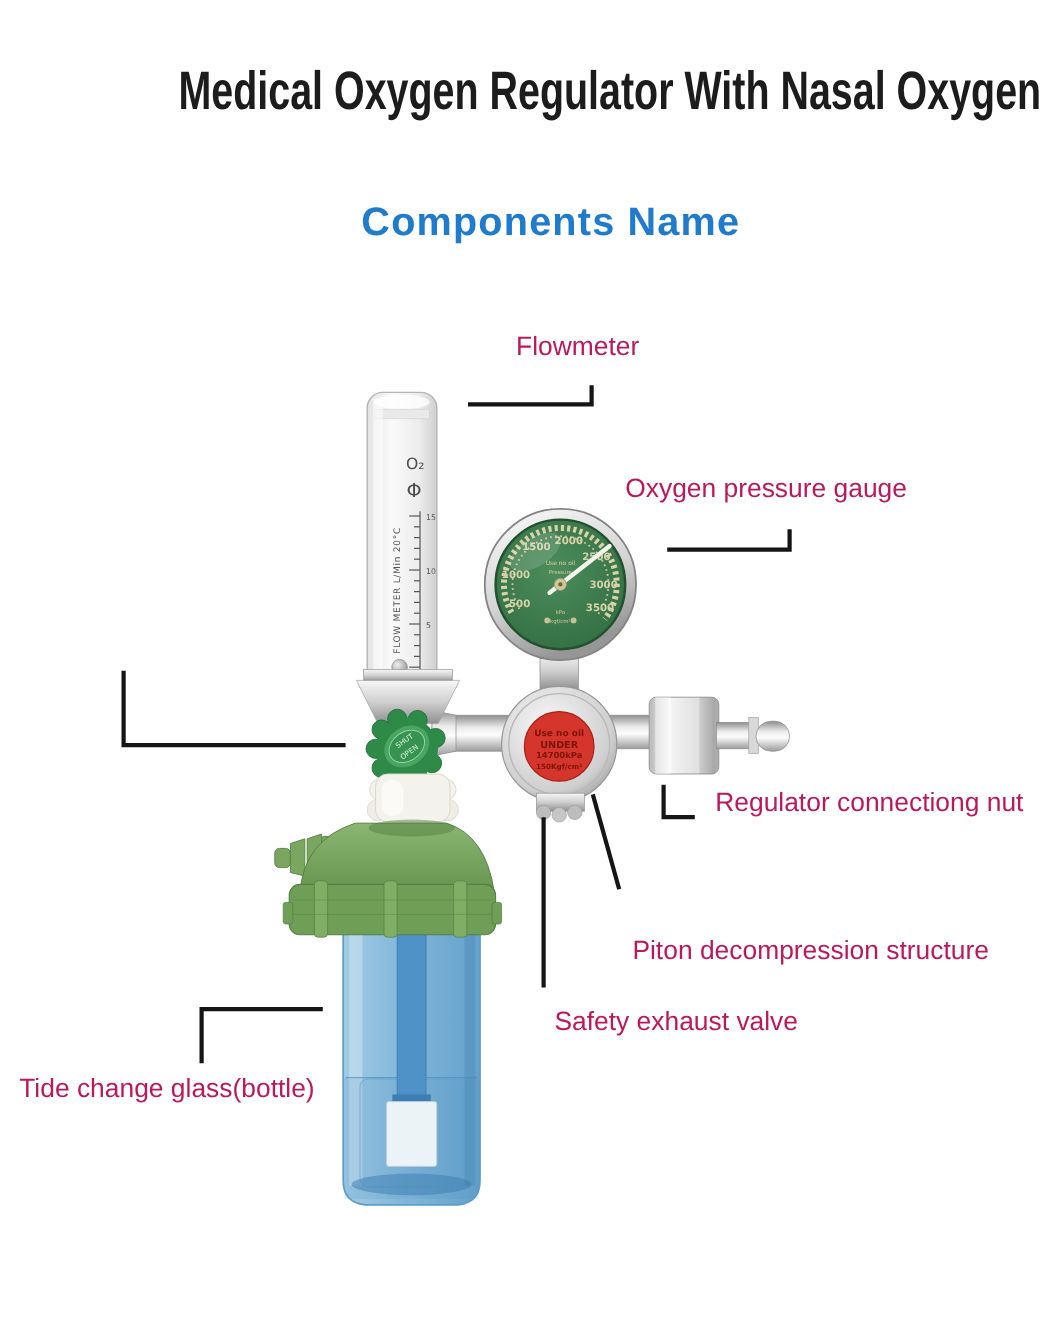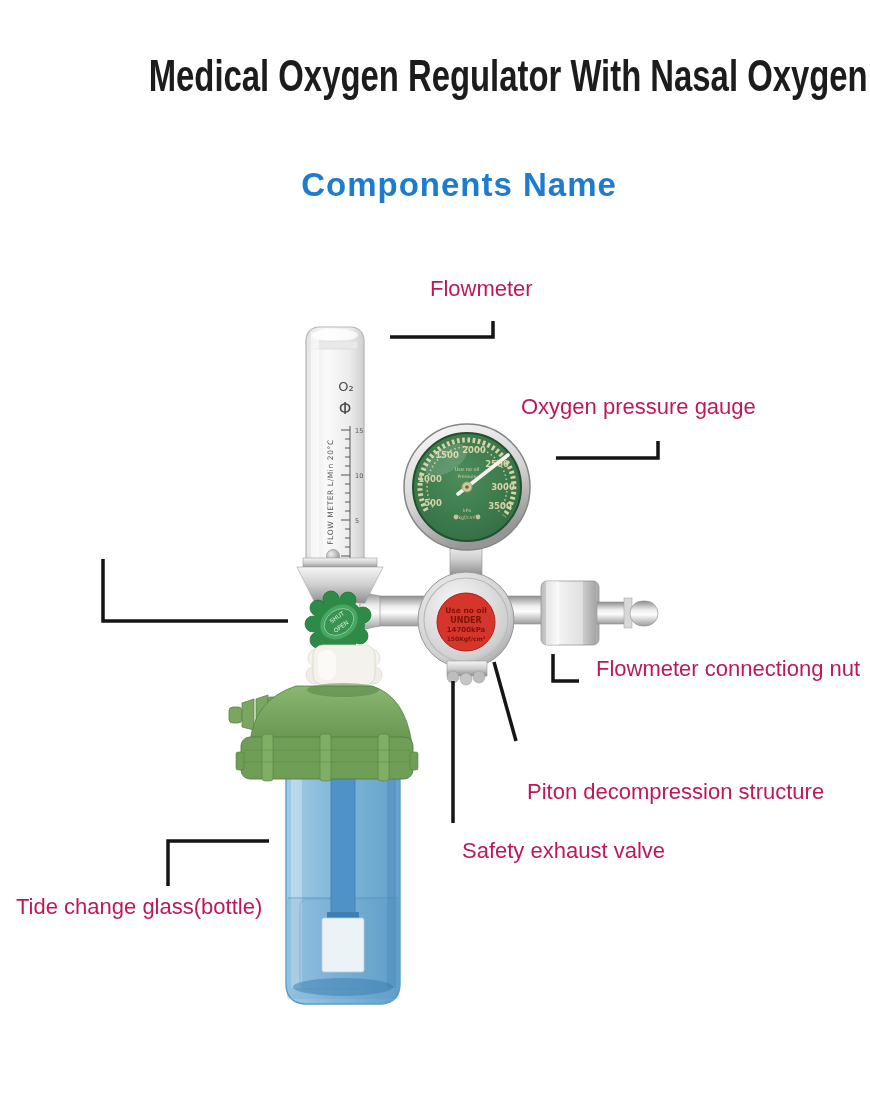--- a/index.html
+++ b/index.html
@@ -249,18 +249,18 @@
         <path d="M553,654 V681 H579"></path>
         <path d="M494,662 L516,741"></path>
         <path d="M453,681 V823"></path>
         <path d="M269,841 H168 V886"></path>
       </g>
     </svg>
 
     
     <div class="part-label" style="left:430px;top:276px;">Flowmeter</div>
     <div class="part-label" style="left:521px;top:394px;">Oxygen pressure gauge</div>
-    <div class="part-label" style="left:596px;top:656px;">Flowmeter connectiong nut</div>
+    <div class="part-label" style="left:596px;top:656px;">Regulator connectiong nut</div>
     <div class="part-label" style="left:527px;top:731px;margin-top:48px;">Piton decompression structure</div>
     <div class="part-label" style="left:16px;top:894px;">Tide change glass(bottle)</div>
     <div class="part-label" style="left:462px;top:838px;">Safety exhaust valve</div>
   </div>
 </div>
 
 </body></html>

